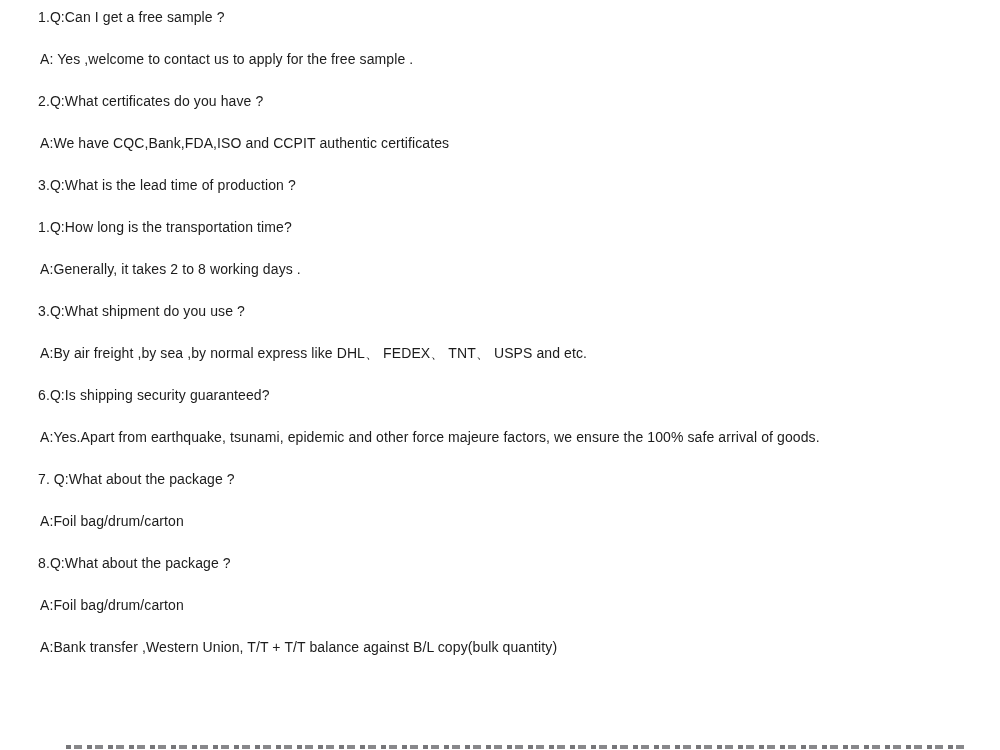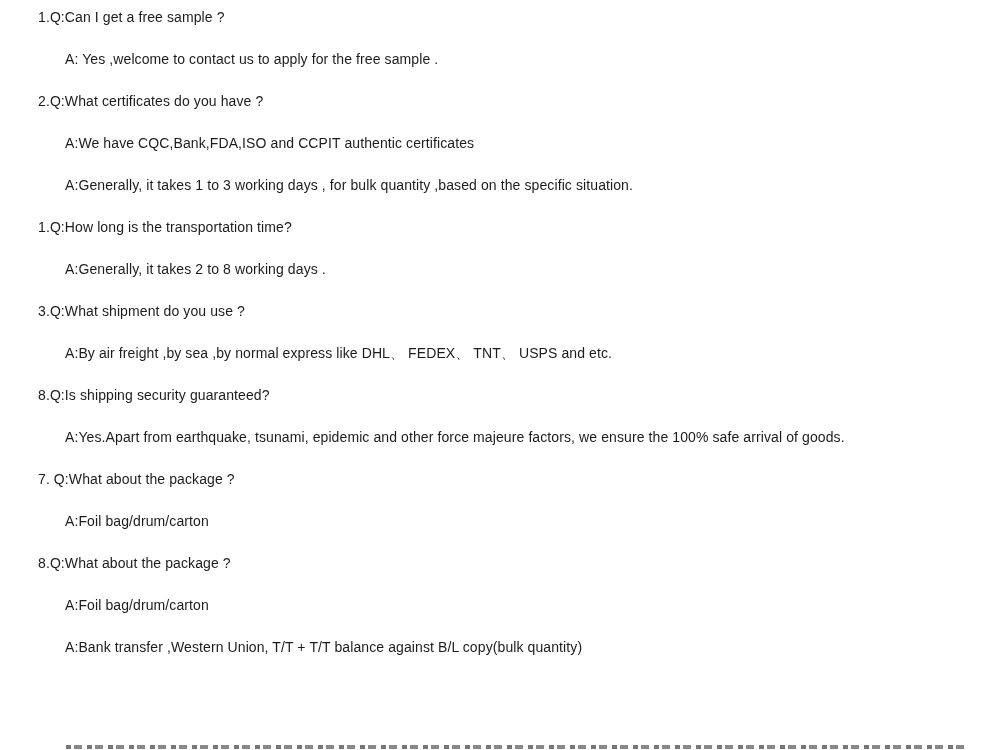--- a/index.html
+++ b/index.html
@@ -22,21 +22,21 @@
     width: 1000px;
   }
   .line {
     height: 42px;
     line-height: 42px;
     font-size: 14px;
     white-space: pre;
     letter-spacing: 0.1px;
   }
   .line.q { padding-left: 38px; }
-  .line.a { padding-left: 65px; }
+  .line.a { padding-left: 40px; }
   
   .cutoff-line {
     position: absolute;
     left: 66px;
     top: 745px;
     width: 900px;
     height: 4px;
     background: repeating-linear-gradient(
       90deg,
       rgba(40,40,45,0.75) 0px, rgba(40,40,45,0.75) 5px,
@@ -48,26 +48,26 @@
   }
 </style>
 </head>
 <body>
 
 <div class="faq-doc">
   <div class="line q">1.Q:Can I get a free sample ?</div>
   <div class="line a">A: Yes ,welcome to contact us to apply for the free sample .</div>
   <div class="line q">2.Q:What certificates do you have ?</div>
   <div class="line a">A:We have CQC,Bank,FDA,ISO and CCPIT authentic certificates</div>
-  <div class="line a">A:Generally, it takes 1 to 3 working days , for bulk quantity ,based on the specific situation.</div>
+  <div class="line q">3.Q:What is the lead time of production ?</div>
   <div class="line q">1.Q:How long is the transportation time?</div>
   <div class="line a">A:Generally, it takes 2 to 8 working days .</div>
   <div class="line q">3.Q:What shipment do you use ?</div>
   <div class="line a">A:By air freight ,by sea ,by normal express like DHL、 FEDEX、 TNT、 USPS and etc.</div>
-  <div class="line q">8.Q:Is shipping security guaranteed?</div>
+  <div class="line q">6.Q:Is shipping security guaranteed?</div>
   <div class="line a">A:Yes.Apart from earthquake, tsunami, epidemic and other force majeure factors, we ensure the 100% safe arrival of goods.</div>
   <div class="line q">7. Q:What about the package ?</div>
   <div class="line a">A:Foil bag/drum/carton</div>
   <div class="line q">8.Q:What about the package ?</div>
   <div class="line a">A:Foil bag/drum/carton</div>
   <div class="line a">A:Bank transfer ,Western Union, T/T + T/T balance against B/L copy(bulk quantity)</div>
 </div>
 
 <div class="cutoff-line"></div>
 

